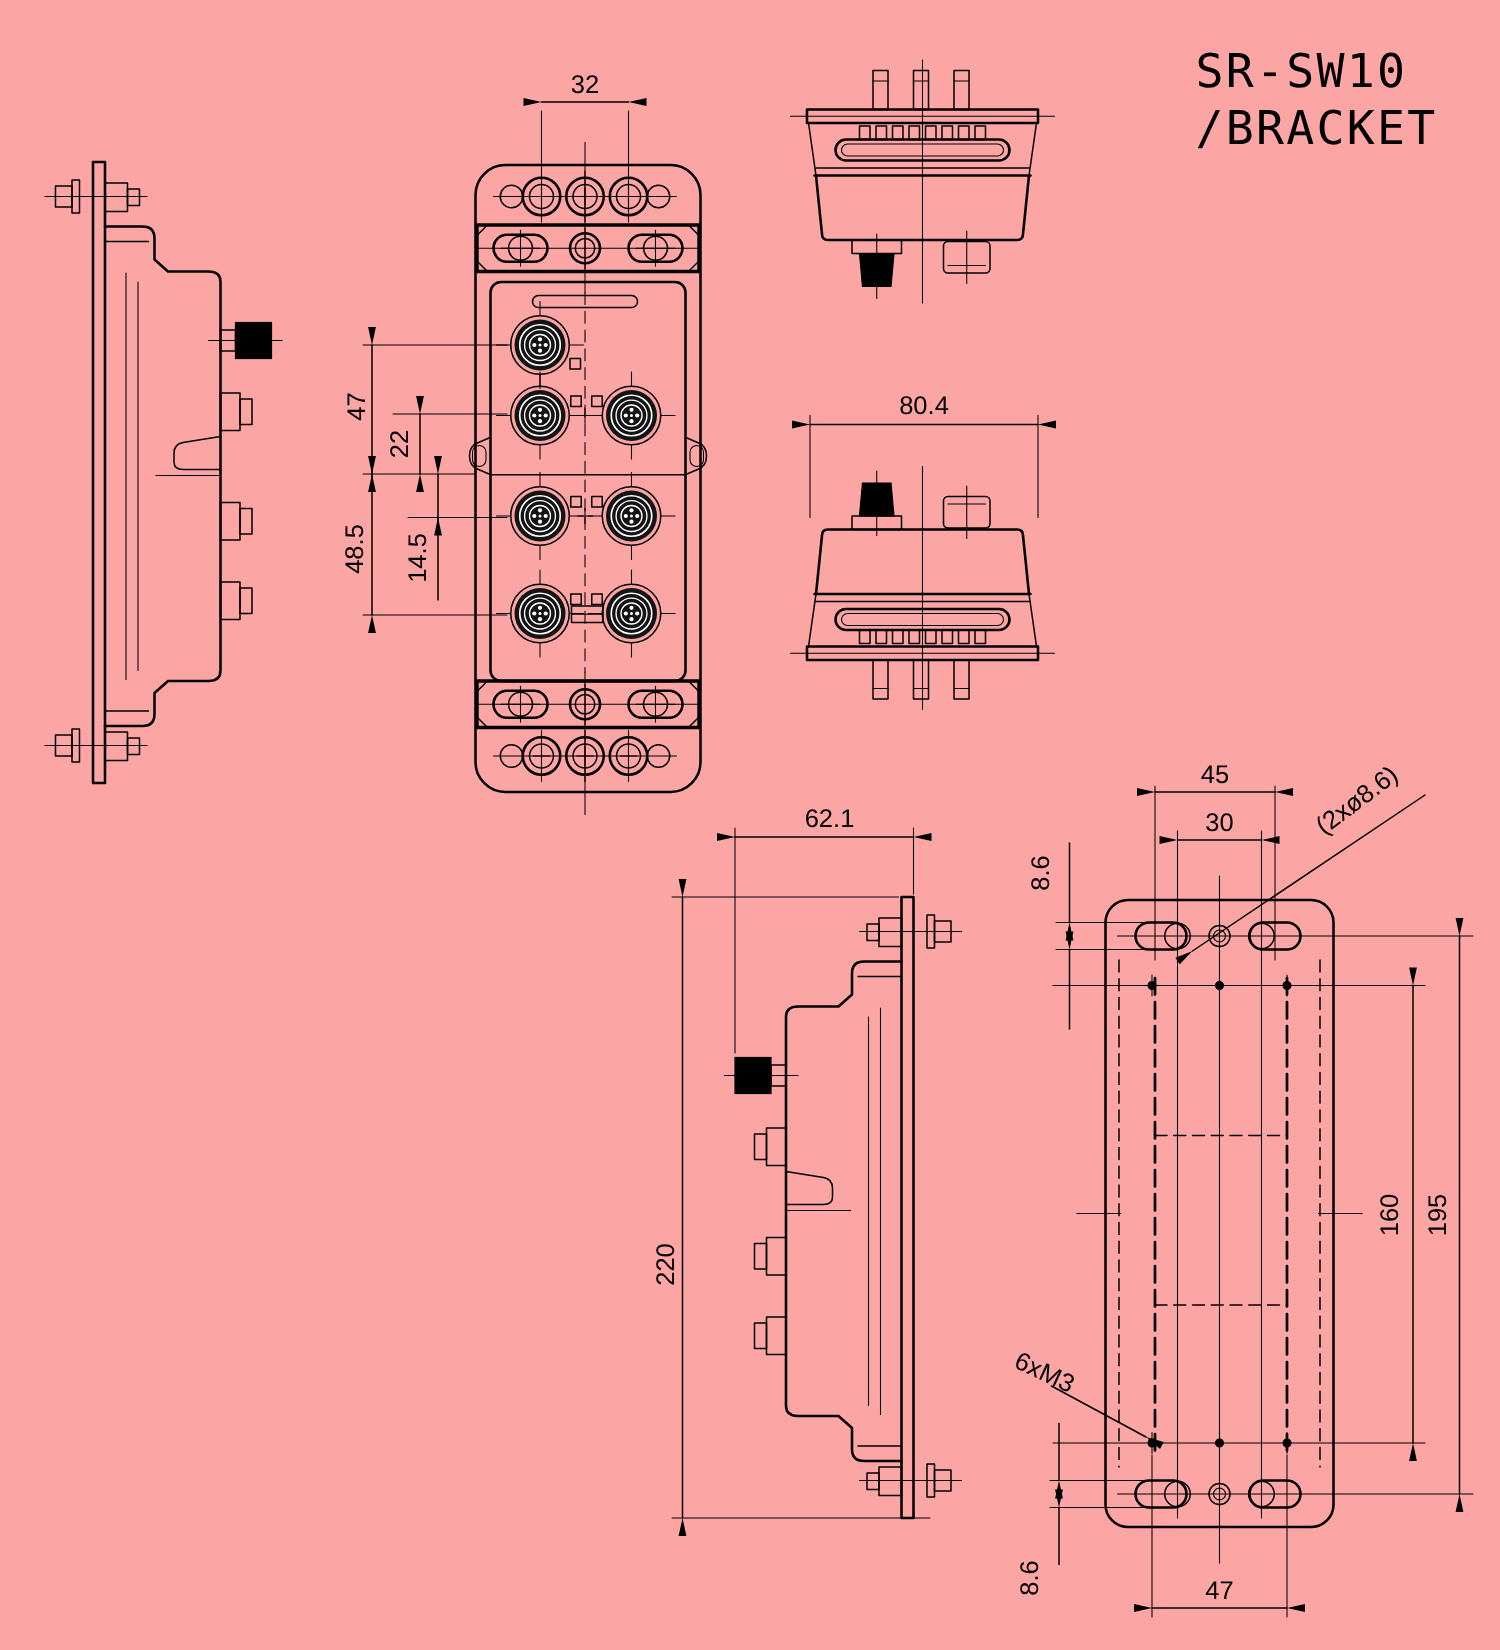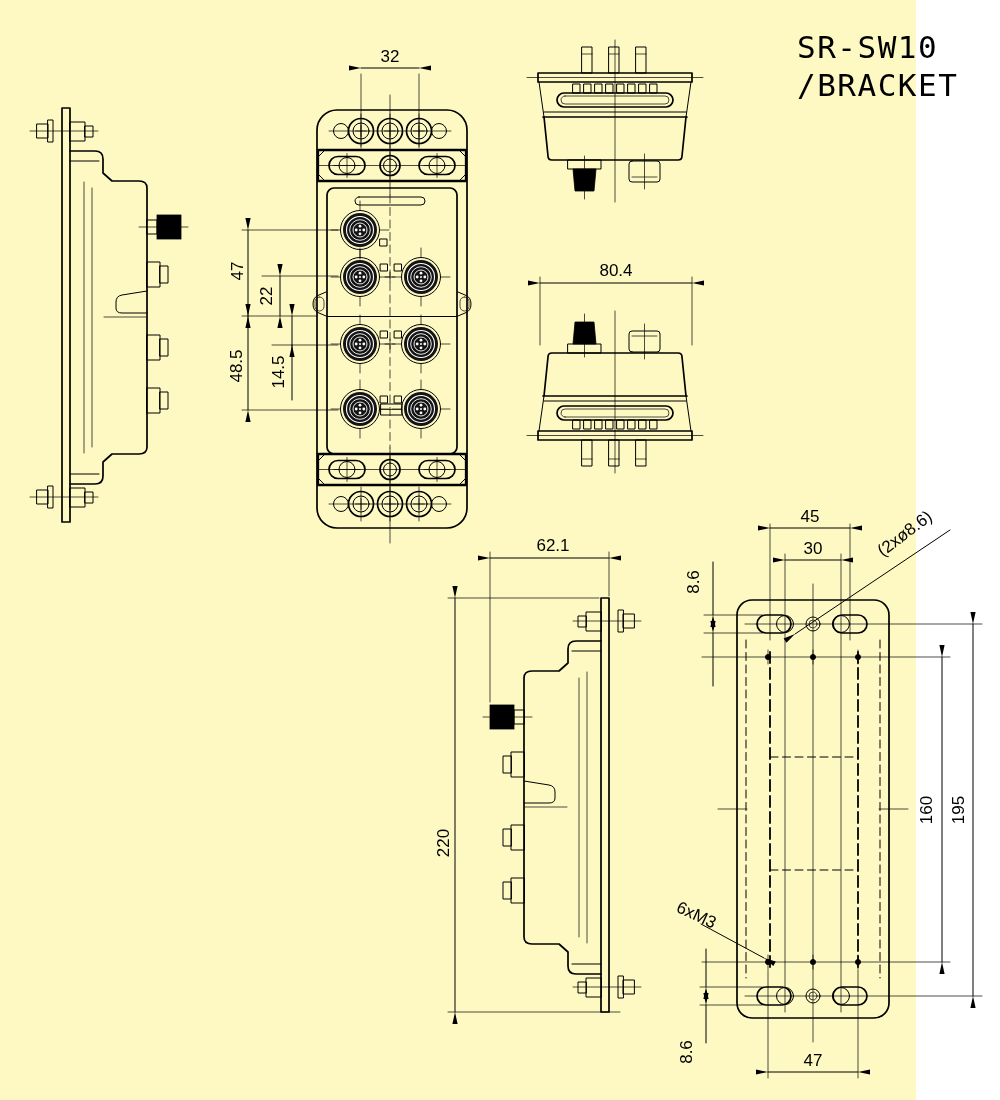--- a/index.html
+++ b/index.html
@@ -1,16 +1,16 @@
 <!DOCTYPE html>
 <html><head>
 <meta charset="utf-8">
 <style>
   html,body{margin:0;padding:0;background:#ffffff}
-  #stage{width:916px;height:1100px;position:relative;background:#fef9c3}
+  #stage{width:1000px;height:1100px;position:relative;background:#fca5a5}
   svg{display:block}
   .d{fill:none;stroke:#000;stroke-width:1.2;stroke-linejoin:round;stroke-linecap:round}
   .t0{stroke-width:.7}
   .t1{stroke-width:1}
   .t2{stroke-width:1.7}
   .t3{stroke-width:2.3}
   .fb{fill:#000;stroke:#000;stroke-width:.8}
   .dash{stroke-dasharray:8 4.5}
   .dash2{stroke-dasharray:11 5;stroke-width:1.8}
   text{fill:#000;stroke:none;font-family:"Liberation Sans",sans-serif;font-size:17px}

